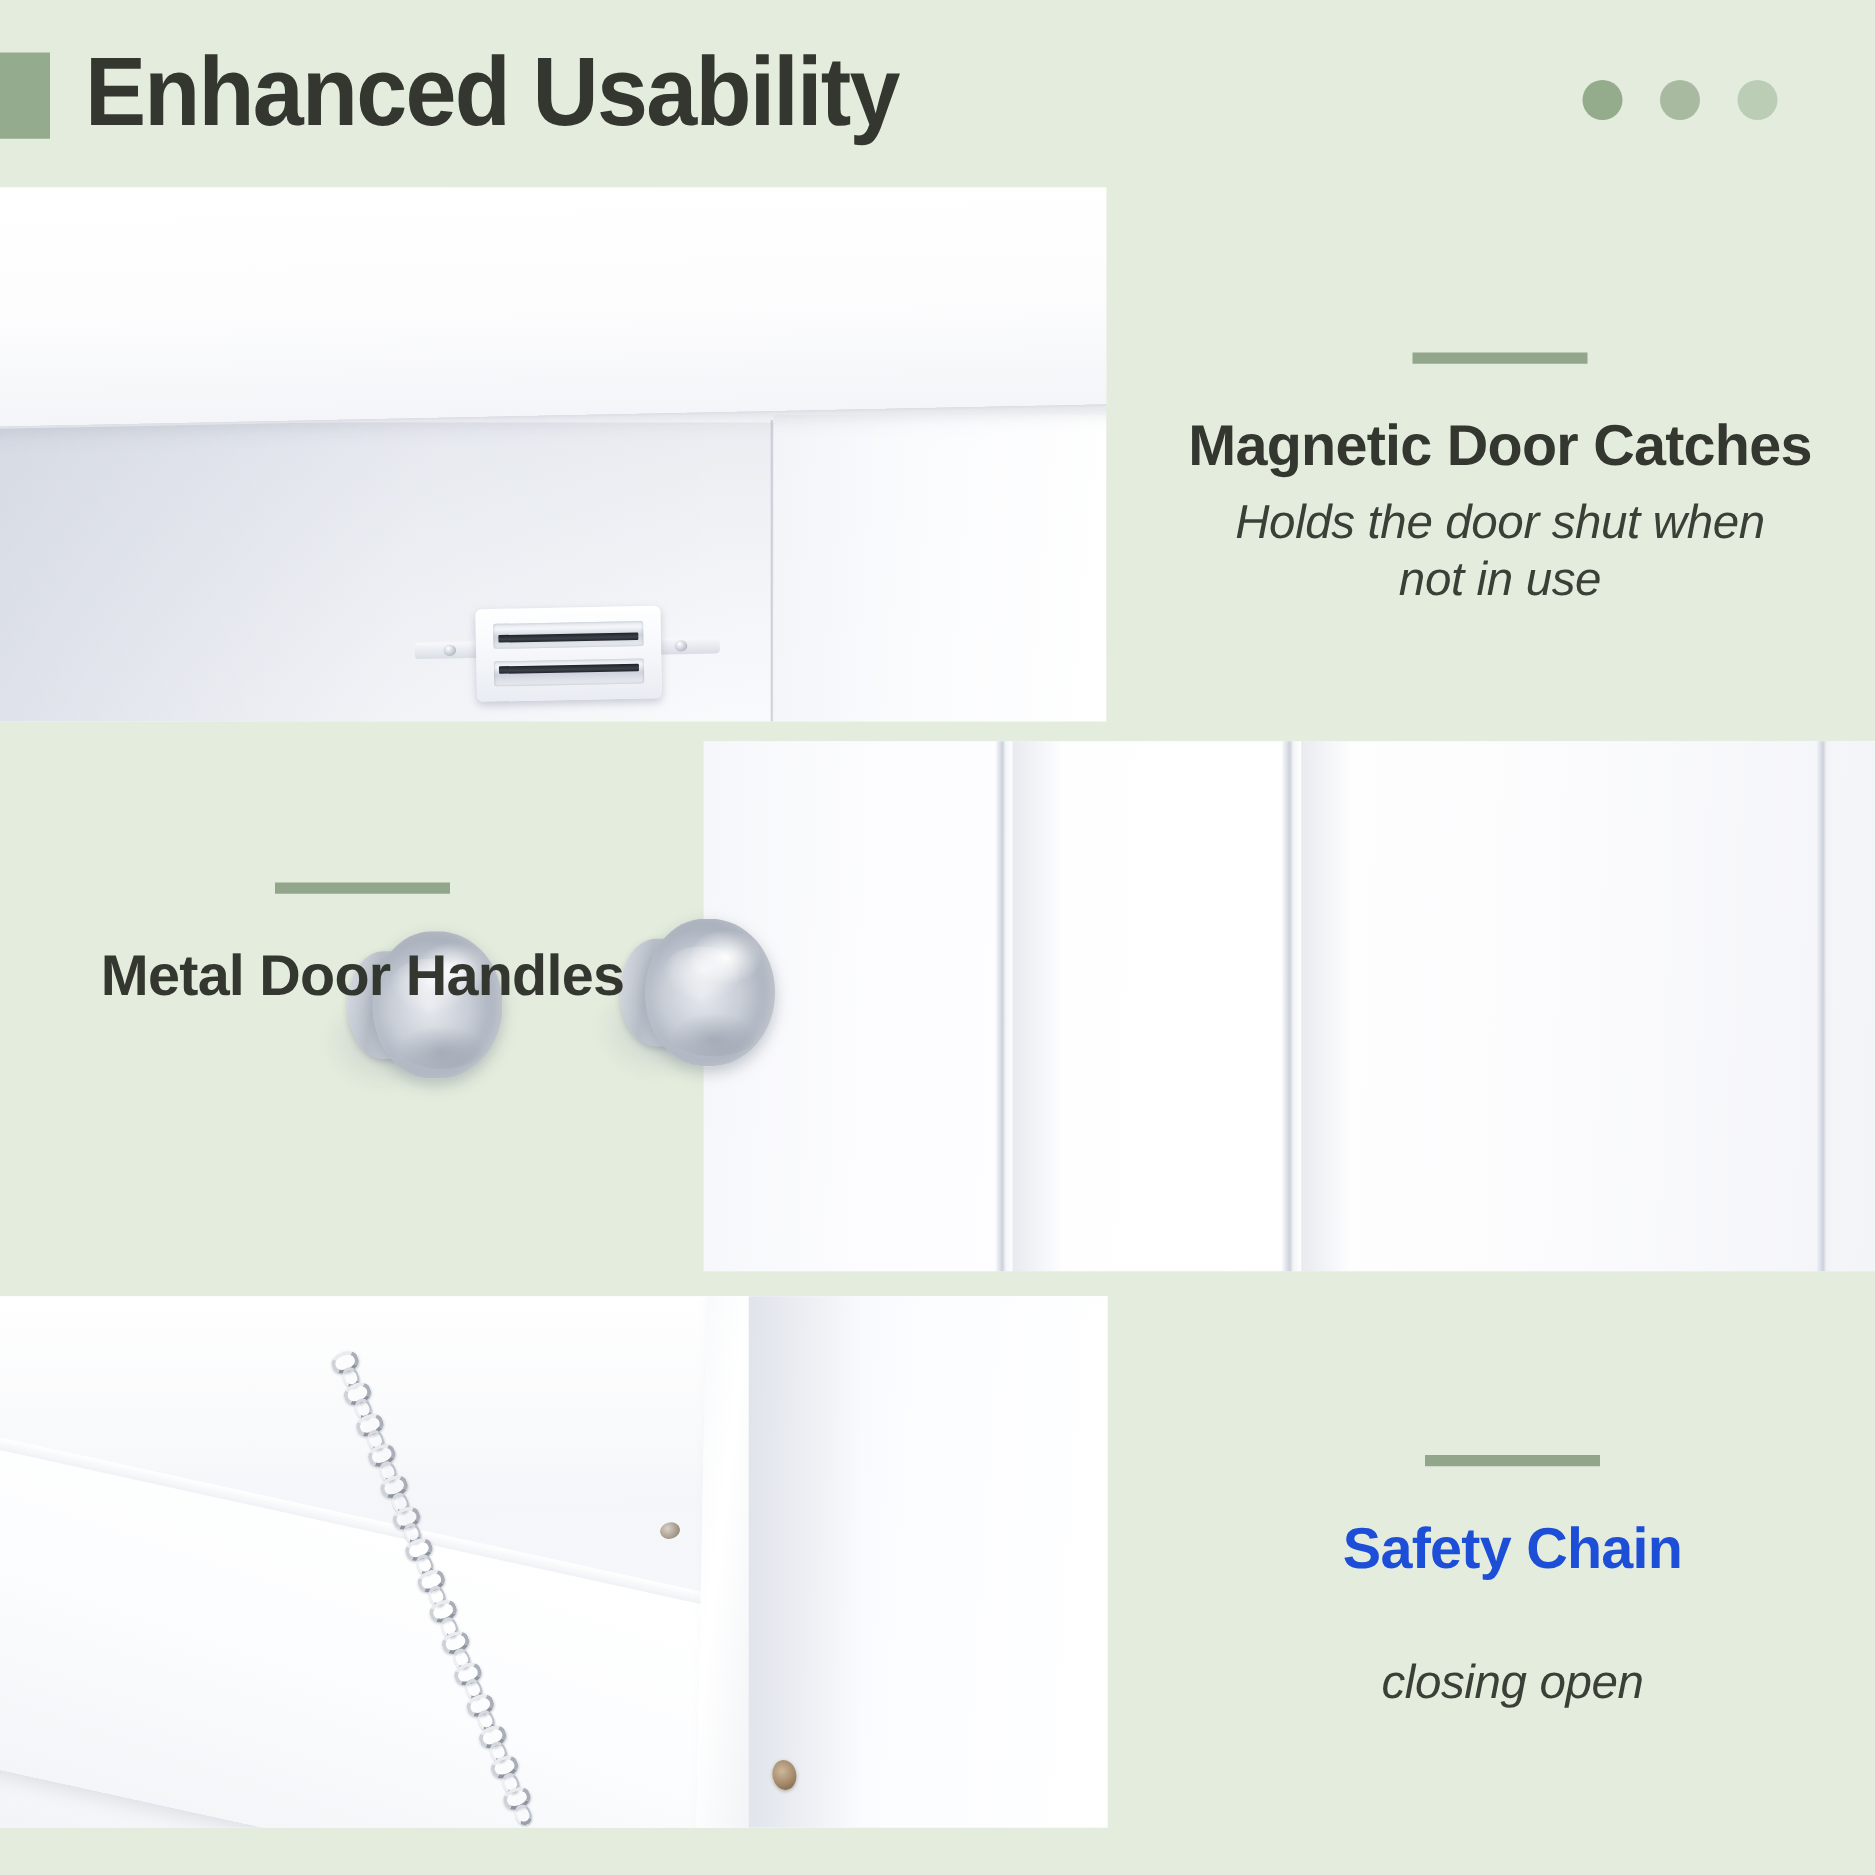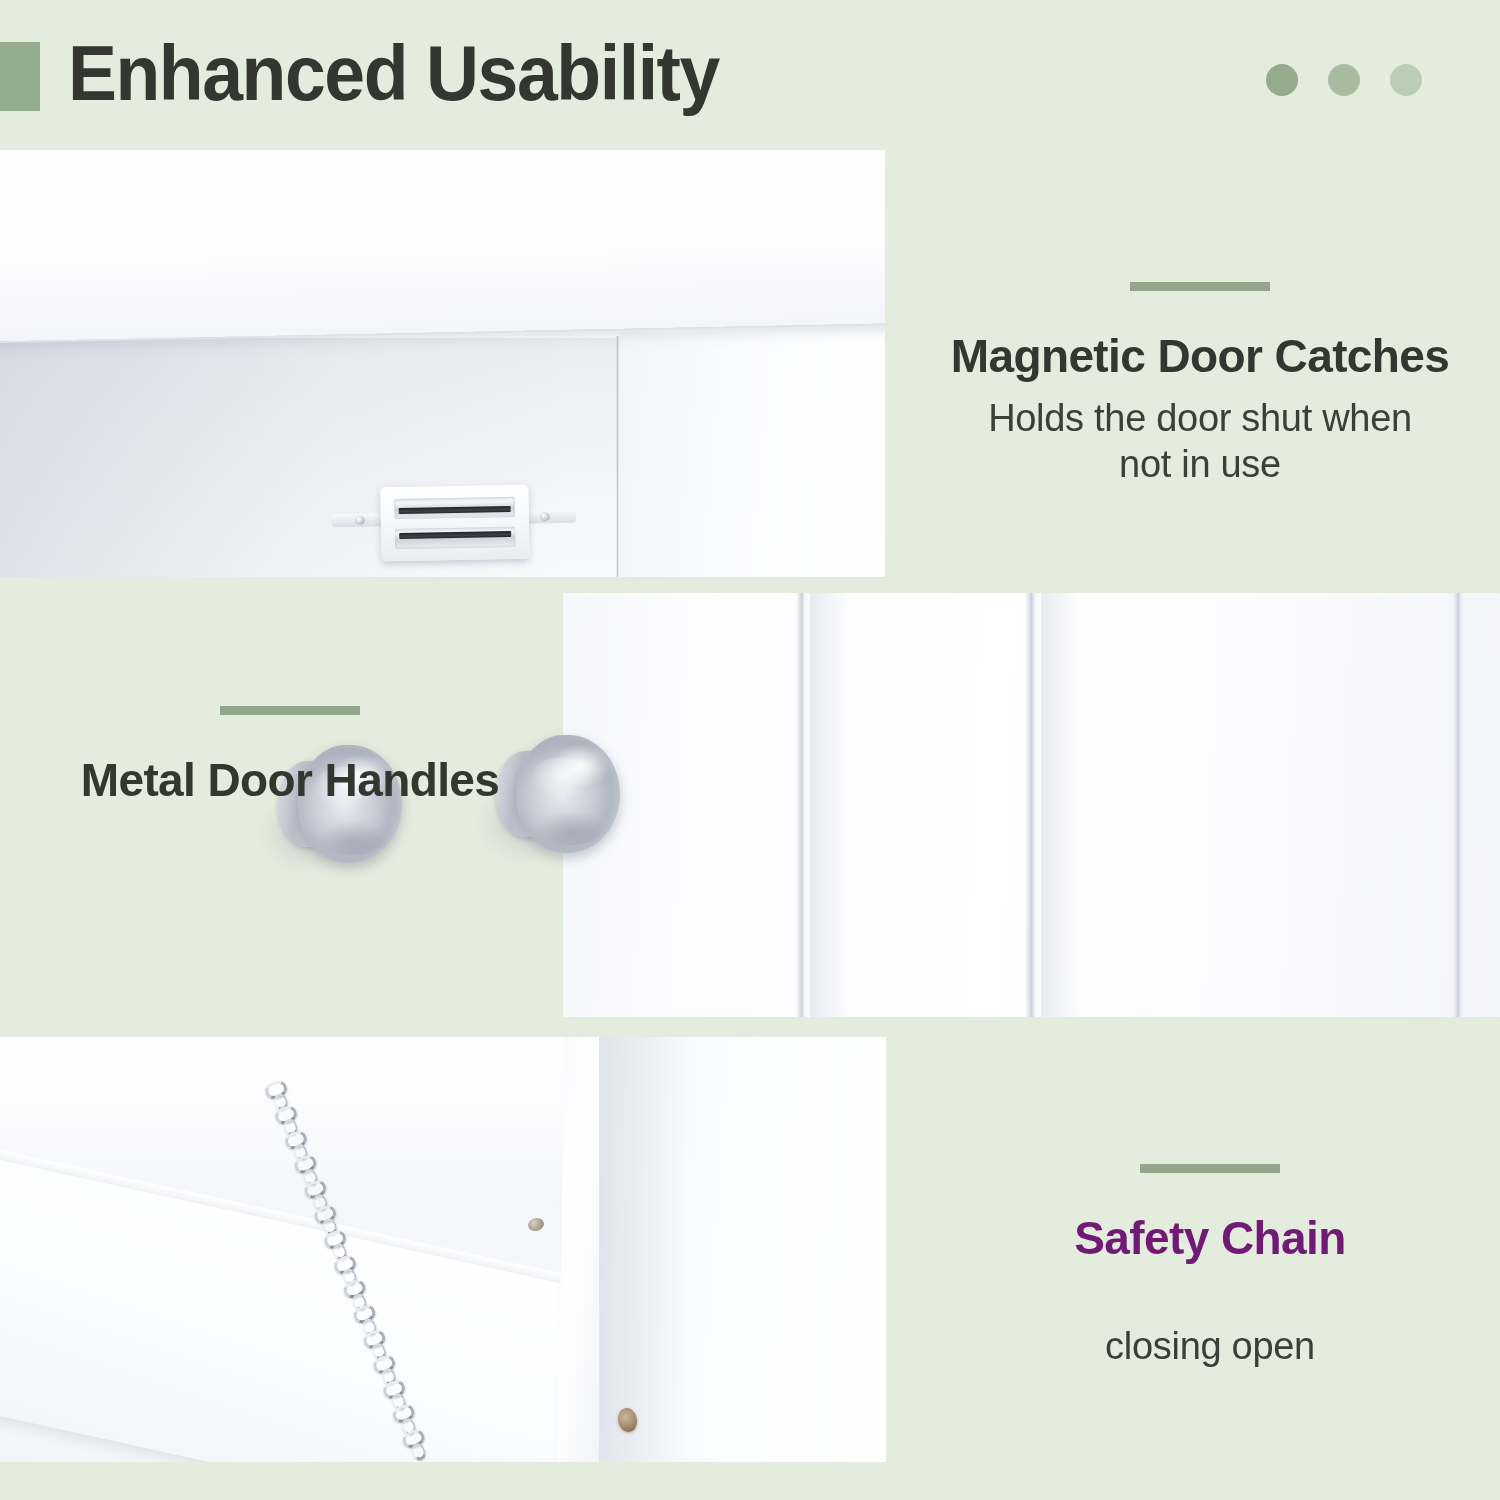--- a/index.html
+++ b/index.html
@@ -283,20 +283,21 @@
     margin-bottom:13px;
     white-space:nowrap;
   }
 
   .feature-desc {
     font-size:38px;
     font-weight:normal;
     color:#3a3f37;
     line-height:1.23;
     letter-spacing:-0.3px;
+    font-style:italic;
   }
 
   #text-magnetic-catch { left:905px; top:282px;  width:590px; }
   #text-door-handles   { left:30px;  top:706px;  width:520px; }
   #text-safety-chain   { left:925px; top:1164px; width:570px; }
 </style>
 </head>
 <body style="background: rgb(228, 236, 221);">
 
 <div id="header">
@@ -421,18 +422,18 @@
     <div class="chain-link alt" style="top: 335px;"></div>
     <div class="chain-link" style="top: 348.4px;"></div>
     <div class="chain-link alt" style="top: 361.8px;"></div>
     <div class="chain-link" style="top: 375.2px;"></div>
     <div class="chain-link alt" style="top: 388.6px;"></div>
   </div>
 <div id="chain-screw"></div>
 
 <div class="text-block" id="text-safety-chain">
   <div class="accent-bar" style="background: rgb(145, 166, 139);"></div>
-  <div class="feature-heading" style="color: #701a75;">Safety Chain</div>
+  <div class="feature-heading" style="color: #1d4ed8;">Safety Chain</div>
   <div class="feature-desc" style="color: rgb(58, 63, 55);">
     <br>
     <span>closing open</span>
   </div>
 </div>
 
 </body></html>

